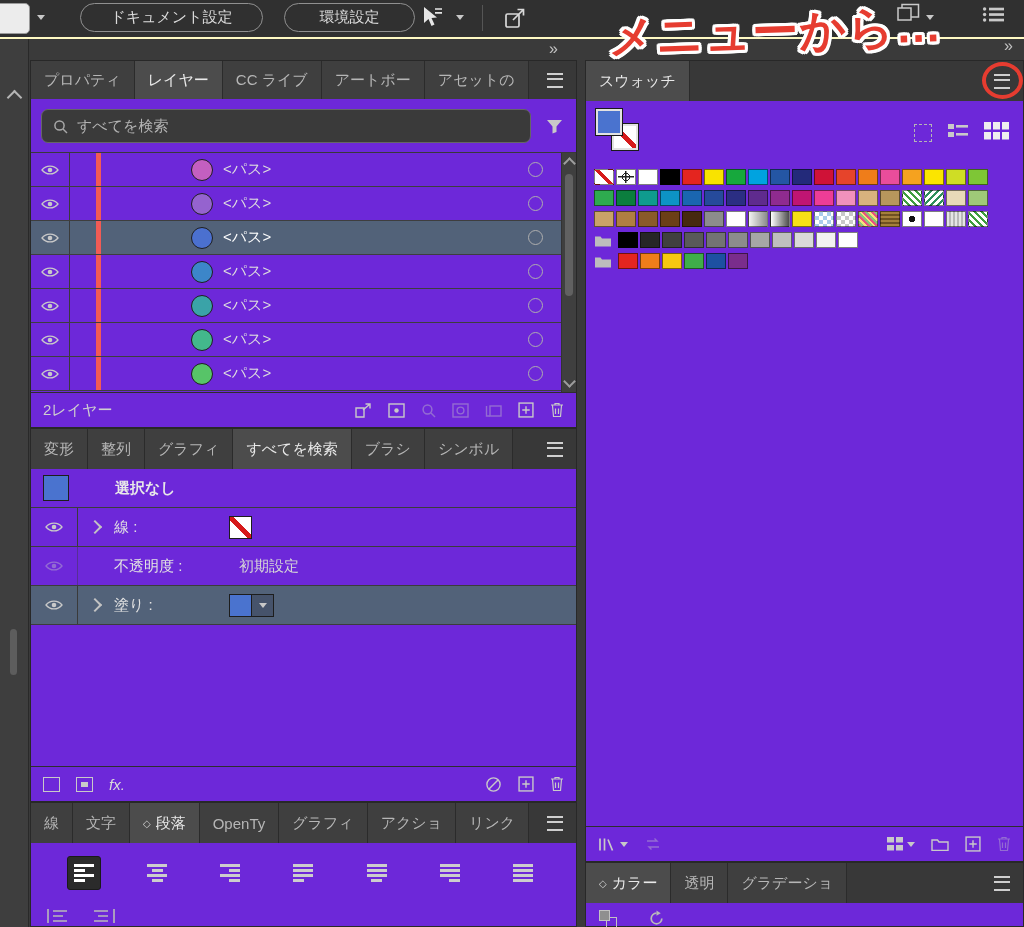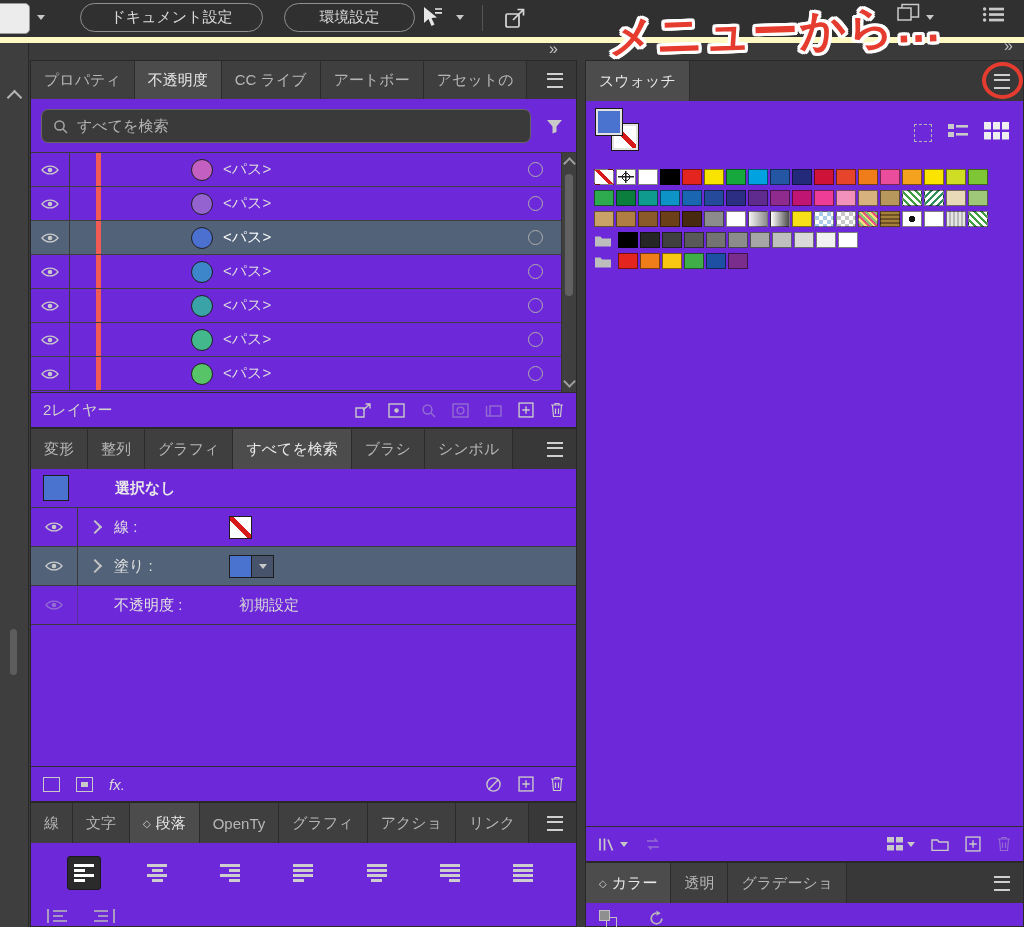--- a/index.html
+++ b/index.html
@@ -1,20 +1,20 @@
 <!DOCTYPE html>
 <html><head>
 <meta charset="utf-8">
 <style>
   html,body{margin:0;padding:0;background:#222;}
   #canvas{position:relative;width:1024px;height:927px;overflow:hidden;background:#3a3a3a;
           font-family:"Liberation Sans","DejaVu Sans",sans-serif;color:#cfcfcf;
           --selection:#526279;--red-bar:#f15b55;--fill-blue:#4a73cf;--anno-red:#e63c30;}
   
-  .toolbar{position:absolute;left:0;top:0;width:1024px;height:37px;background:#303030;border-bottom:6px solid #fef9c3;z-index:3;}
+  .toolbar{position:absolute;left:0;top:0;width:1024px;height:37px;background:#303030;border-bottom:2px solid #fef9c3;z-index:3;}
   .tool-white{position:absolute;left:-6px;top:3px;width:34px;height:29px;background:#ececec;border:1px solid #9a9a9a;border-radius:5px;}
   .caret{display:inline-block;width:0;height:0;border-left:4.5px solid transparent;border-right:4.5px solid transparent;border-top:5.5px solid #c8c8c8;}
   .tc1{position:absolute;left:37px;top:15px}.tc2{position:absolute;left:456px;top:15px}.tc3{position:absolute;left:926px;top:15px}
   .pill{position:absolute;top:3px;height:29px;background:transparent;border:1.5px solid #909090;border-radius:15px;
         color:#dcdcdc;font-size:15px;font-family:inherit;display:flex;align-items:center;justify-content:center;padding:0 18px;box-sizing:border-box;}
   #btn-doc{left:80px;width:183px}#btn-env{left:284px;width:131px}
   .tb-cursor{position:absolute;left:420px;top:6px}.tb-sep{position:absolute;left:482px;top:5px;width:1px;height:26px;background:#555;}
   .tb-export{position:absolute;left:504px;top:7px}.tb-stack{position:absolute;left:897px;top:3px}.tb-listmenu{position:absolute;left:982px;top:6px}
   .collapse{position:absolute;color:#c2c2c2;font-size:16px;z-index:5;}
   .collapse.l{left:549px;top:40px}.collapse.r{left:1004px;top:37px}
@@ -191,21 +191,21 @@
     <span class="strip-grip"></span>
   </div>
 
   <section class="panel p-layers">
     <div class="tabbar">
       <div class="tabs" id="tabs-layers">
           <div class="tab">
             <span>プロパティ</span>
           </div>
           <div class="tab active">
-            <span>不透明度</span>
+            <span>レイヤー</span>
           </div>
           <div class="tab">
             <span>CC ライブ</span>
           </div>
           <div class="tab">
             <span>アートボー</span>
           </div>
           <div class="tab">
             <span>アセットの</span>
           </div>
@@ -420,44 +420,44 @@
         <span class="ap-eye">
             <svg width="18" height="12" viewBox="0 0 18 12">
               <path d="M1 6 C5 .8 13 .8 17 6 C13 11.2 5 11.2 1 6 Z" fill="none" stroke="#c9c9c9" stroke-width="1.3"></path>
               <circle cx="9" cy="6" r="2.3" fill="#c9c9c9"></circle>
             </svg>
           </span>
         <span class="chev-r"></span>
         <span class="ap-label">線 :</span>
         <span class="chip-small chip-none"></span>
       </div>
+      <div class="ap-row">
+        <span class="ap-eye dim">
+            <svg width="18" height="12" viewBox="0 0 18 12">
+              <path d="M1 6 C5 .8 13 .8 17 6 C13 11.2 5 11.2 1 6 Z" fill="none" stroke="#c9c9c9" stroke-width="1.3"></path>
+              <circle cx="9" cy="6" r="2.3" fill="#c9c9c9"></circle>
+            </svg>
+          </span>
+        <span class="chev-r hid"></span>
+        <span class="ap-label">不透明度 :</span>
+        <span class="ap-value">初期設定</span>
+      </div>
       <div class="ap-row sel">
         <span class="ap-eye">
             <svg width="18" height="12" viewBox="0 0 18 12">
               <path d="M1 6 C5 .8 13 .8 17 6 C13 11.2 5 11.2 1 6 Z" fill="none" stroke="#c9c9c9" stroke-width="1.3"></path>
               <circle cx="9" cy="6" r="2.3" fill="#c9c9c9"></circle>
             </svg>
           </span>
         <span class="chev-r"></span>
         <span class="ap-label">塗り :</span>
         <span class="chip-small chip-fill"></span>
         <span class="fill-caret">
             <span class="caret"></span>
           </span>
-      </div>
-      <div class="ap-row">
-        <span class="ap-eye dim">
-            <svg width="18" height="12" viewBox="0 0 18 12">
-              <path d="M1 6 C5 .8 13 .8 17 6 C13 11.2 5 11.2 1 6 Z" fill="none" stroke="#c9c9c9" stroke-width="1.3"></path>
-              <circle cx="9" cy="6" r="2.3" fill="#c9c9c9"></circle>
-            </svg>
-          </span>
-        <span class="chev-r hid"></span>
-        <span class="ap-label">不透明度 :</span>
-        <span class="ap-value">初期設定</span>
       </div>
       <div class="ap-space"></div>
       <div class="panel-foot">
         <span class="ficon">
             <span class="sq-stroke"></span>
           </span>
         <span class="ficon">
             <span class="sq-fill"></span>
           </span>
         <span class="ficon fx-text">fx.</span>

